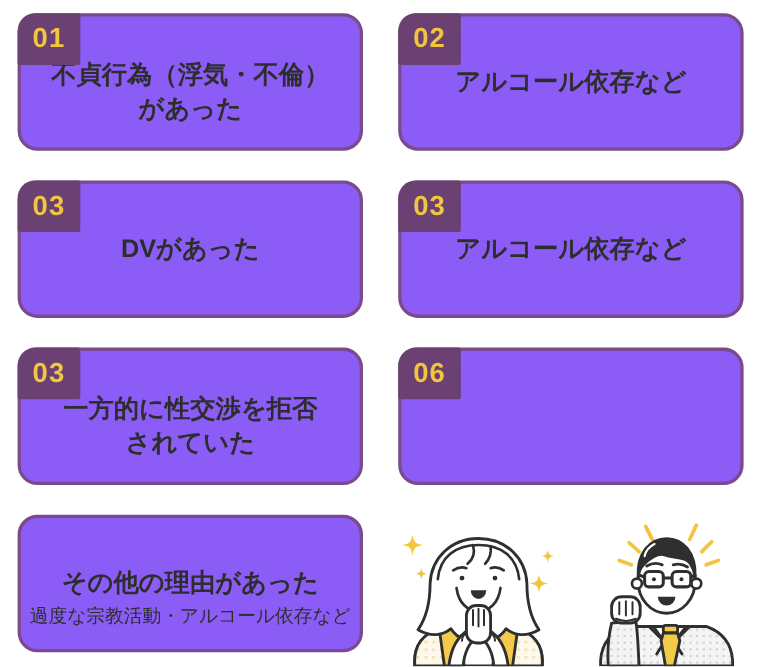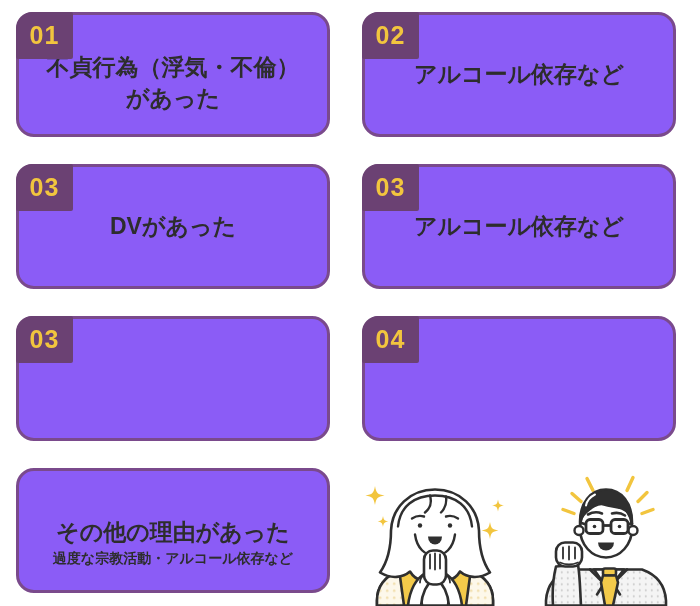--- a/index.html
+++ b/index.html
@@ -37,21 +37,21 @@
     font-size:25px; font-weight:bold; letter-spacing:1px;
   }
   .card-text {
     font-size:23px; font-weight:bold; color:#2d2d2d;
     line-height:1.32;
     white-space:pre-line;
   }
   .card--shift .card-text { margin-top:16px; }
   .card--c7 .card-body { margin-top:24px; }
   .card-sub {
-    font-size:14px; font-weight:bold; color:#2d2d2d;
+    font-size:17px; font-weight:normal; color:#2d2d2d;
     margin-top:3px; white-space:nowrap;
   }
   .illus {
     position:absolute; left:350px; top:462px;
     width:350px; height:144px;
   }
 </style>
 </head>
 <body>
 
@@ -74,24 +74,26 @@
       <div class="card-text">DVがあった</div>
     </div>
 
     <div class="card">
       <div class="badge">03</div>
       <div class="card-text">アルコール依存など</div>
     </div>
 
     <div class="card card--shift">
       <div class="badge">03</div>
+      <div class="card-text">一方的に性交渉を拒否
+されていた</div>
     </div>
 
     <div class="card card--shift">
-      <div class="badge">04</div>
+      <div class="badge">06</div>
     </div>
 
     <div class="card card--c7">
       <div class="card-body">
         <div class="card-text">その他の理由があった</div>
         <div class="card-sub">過度な宗教活動・アルコール依存など</div>
       </div>
     </div>
 
     <div></div>

